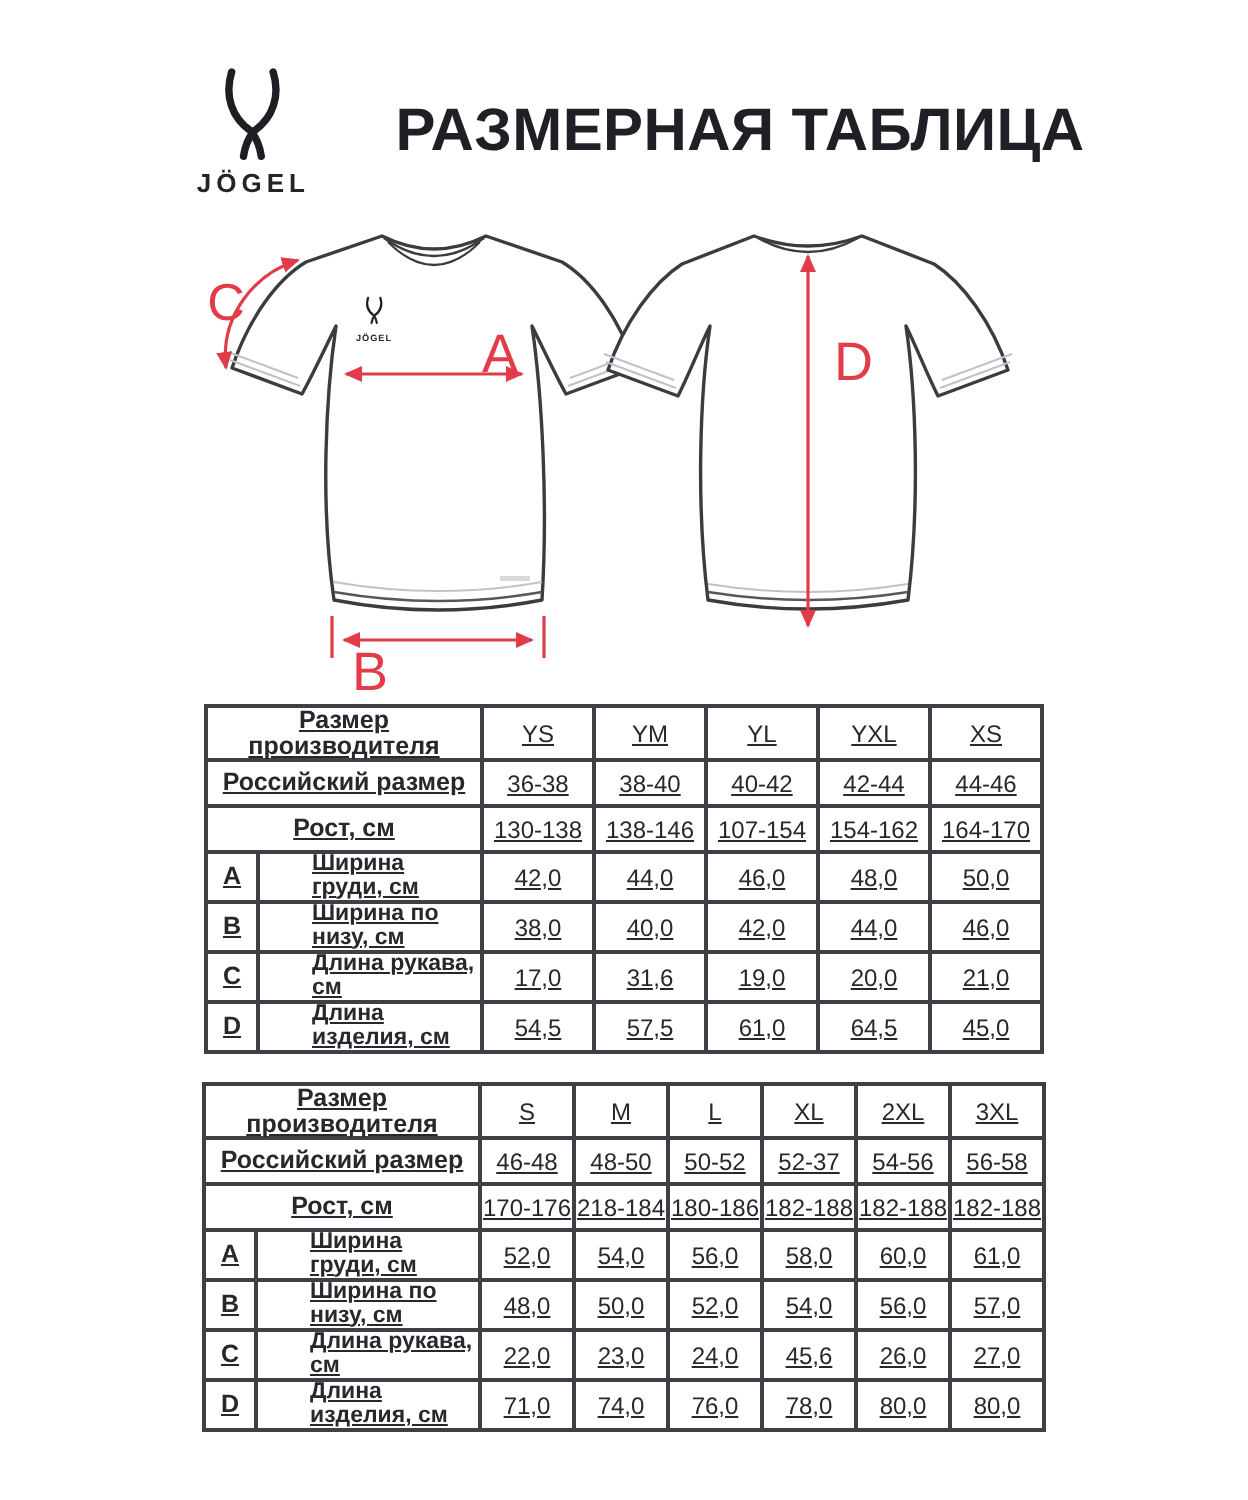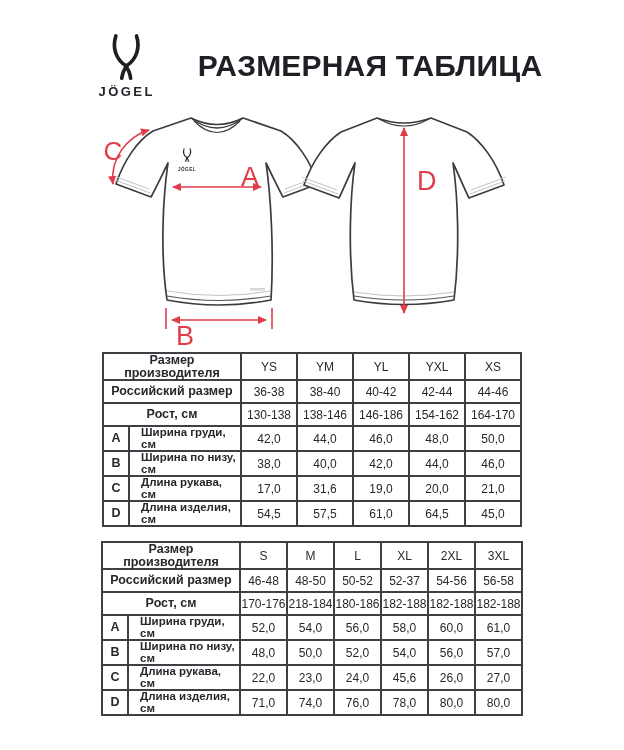--- a/index.html
+++ b/index.html
@@ -6,27 +6,27 @@
   body{
     width:624px;height:750px;background:#ffffff;overflow:hidden;position:relative;
     font-family:"Liberation Sans", sans-serif;color:#27282c;
   }
   .header{display:flex;align-items:center;justify-content:center;gap:26px;padding-top:30px;height:72px;}
   .brand{display:flex;flex-direction:column;align-items:center;width:90px;}
   .brand svg{display:block;}
   .wordmark{font-size:13px;font-weight:700;letter-spacing:2.5px;color:#23242a;margin-top:1px;}
   .page-title{margin:0;font-size:30px;font-weight:700;color:#1f2026;letter-spacing:0.2px;white-space:nowrap;}
   .diagram{display:block;margin:0;}
-  table{border-collapse:collapse;table-layout:fixed;margin:2px auto 0 auto;}
+  table{border-collapse:collapse;table-layout:fixed;margin:2px auto 0 auto;text-decoration:underline;}
   table.t2{margin-top:14px;}
   th,td{border:2px solid #3f4045;height:21px;padding:0;text-align:center;vertical-align:middle;
         font-size:12px;font-weight:400;color:#27282c;line-height:1;}
   th.t-label{font-weight:700;font-size:12.5px;}
   th.t-letter{font-weight:700;font-size:12.5px;}
-  th.t-name{font-weight:700;font-size:11.5px;text-align:left;padding-left:11px;}
+  th.t-name{font-weight:700;font-size:11.5px;text-align:left;padding-left:26px;}
 </style>
 </head>
 <body>
 
 <svg width="0" height="0" style="position:absolute">
   <defs>
     <g id="jhorns-src" fill="none" stroke="#1d1f24" stroke-width="5" stroke-linecap="round">
       <path d="M16,4 C11,20 16,35 29,44 C33,49 35,54 36,61"></path>
       <path d="M44,4 C49,20 44,35 31,44 C27,49 25,54 24,61"></path>
     </g>
@@ -131,21 +131,21 @@
     <td>36-38</td>
     <td>38-40</td>
     <td>40-42</td>
     <td>42-44</td>
     <td>44-46</td>
   </tr>
   <tr>
     <th class="t-label" colspan="2">Рост, см</th>
     <td>130-138</td>
     <td>138-146</td>
-    <td>146-186</td>
+    <td>107-154</td>
     <td>154-162</td>
     <td>164-170</td>
   </tr>
   <tr>
     <th class="t-letter">A</th>
     <th class="t-name">Ширина груди, см</th>
     <td>42,0</td>
     <td>44,0</td>
     <td>46,0</td>
     <td>48,0</td>

